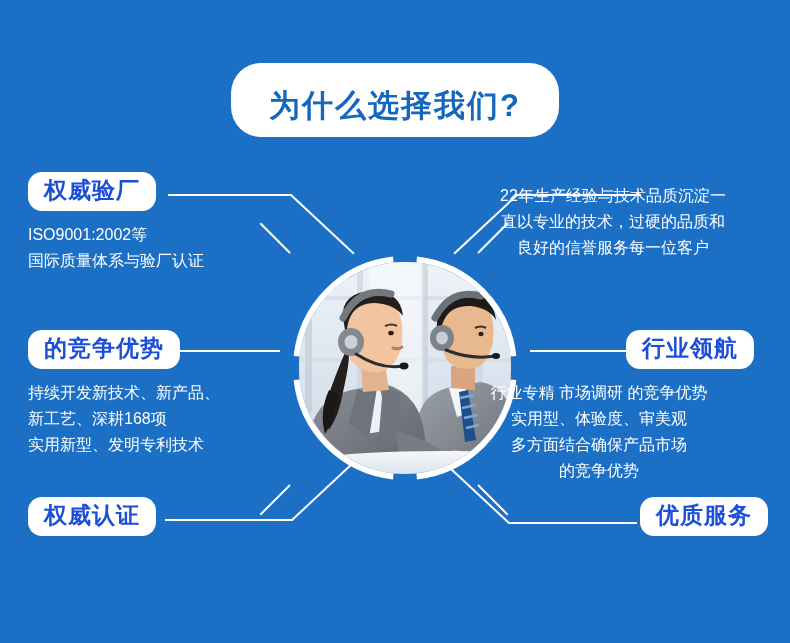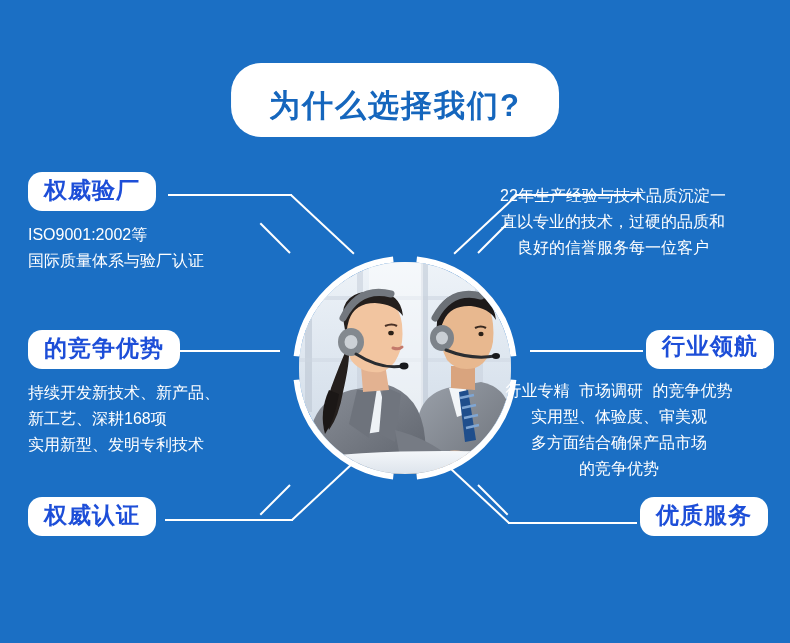--- a/index.html
+++ b/index.html
@@ -268,21 +268,21 @@
 <div class="feature left" style="left:28px; top:497px;">
   <div class="pill">权威认证</div>
 </div>
 
 <div class="feature right" style="right:22px; top:172px; width:310px;">
   <div class="desc">22年生产经验与技术品质沉淀一
 直以专业的技术，过硬的品质和
 良好的信誉服务每一位客户</div>
 </div>
 
-<div class="feature right" style="right:16px; top:330px; width:310px;font-family:Liberation Mono, monospace;">
+<div class="feature right" style="right:36px; top:330px; width:310px;">
   <div class="pill">行业领航</div>
   <div class="desc">行业专精 市场调研 的竞争优势
 实用型、体验度、审美观
 多方面结合确保产品市场
 的竞争优势</div>
 </div>
 
 <div class="feature right" style="right:22px; top:497px; width:350px;font-family:Liberation Serif, serif;">
   <div class="pill">优质服务</div>
 </div>

